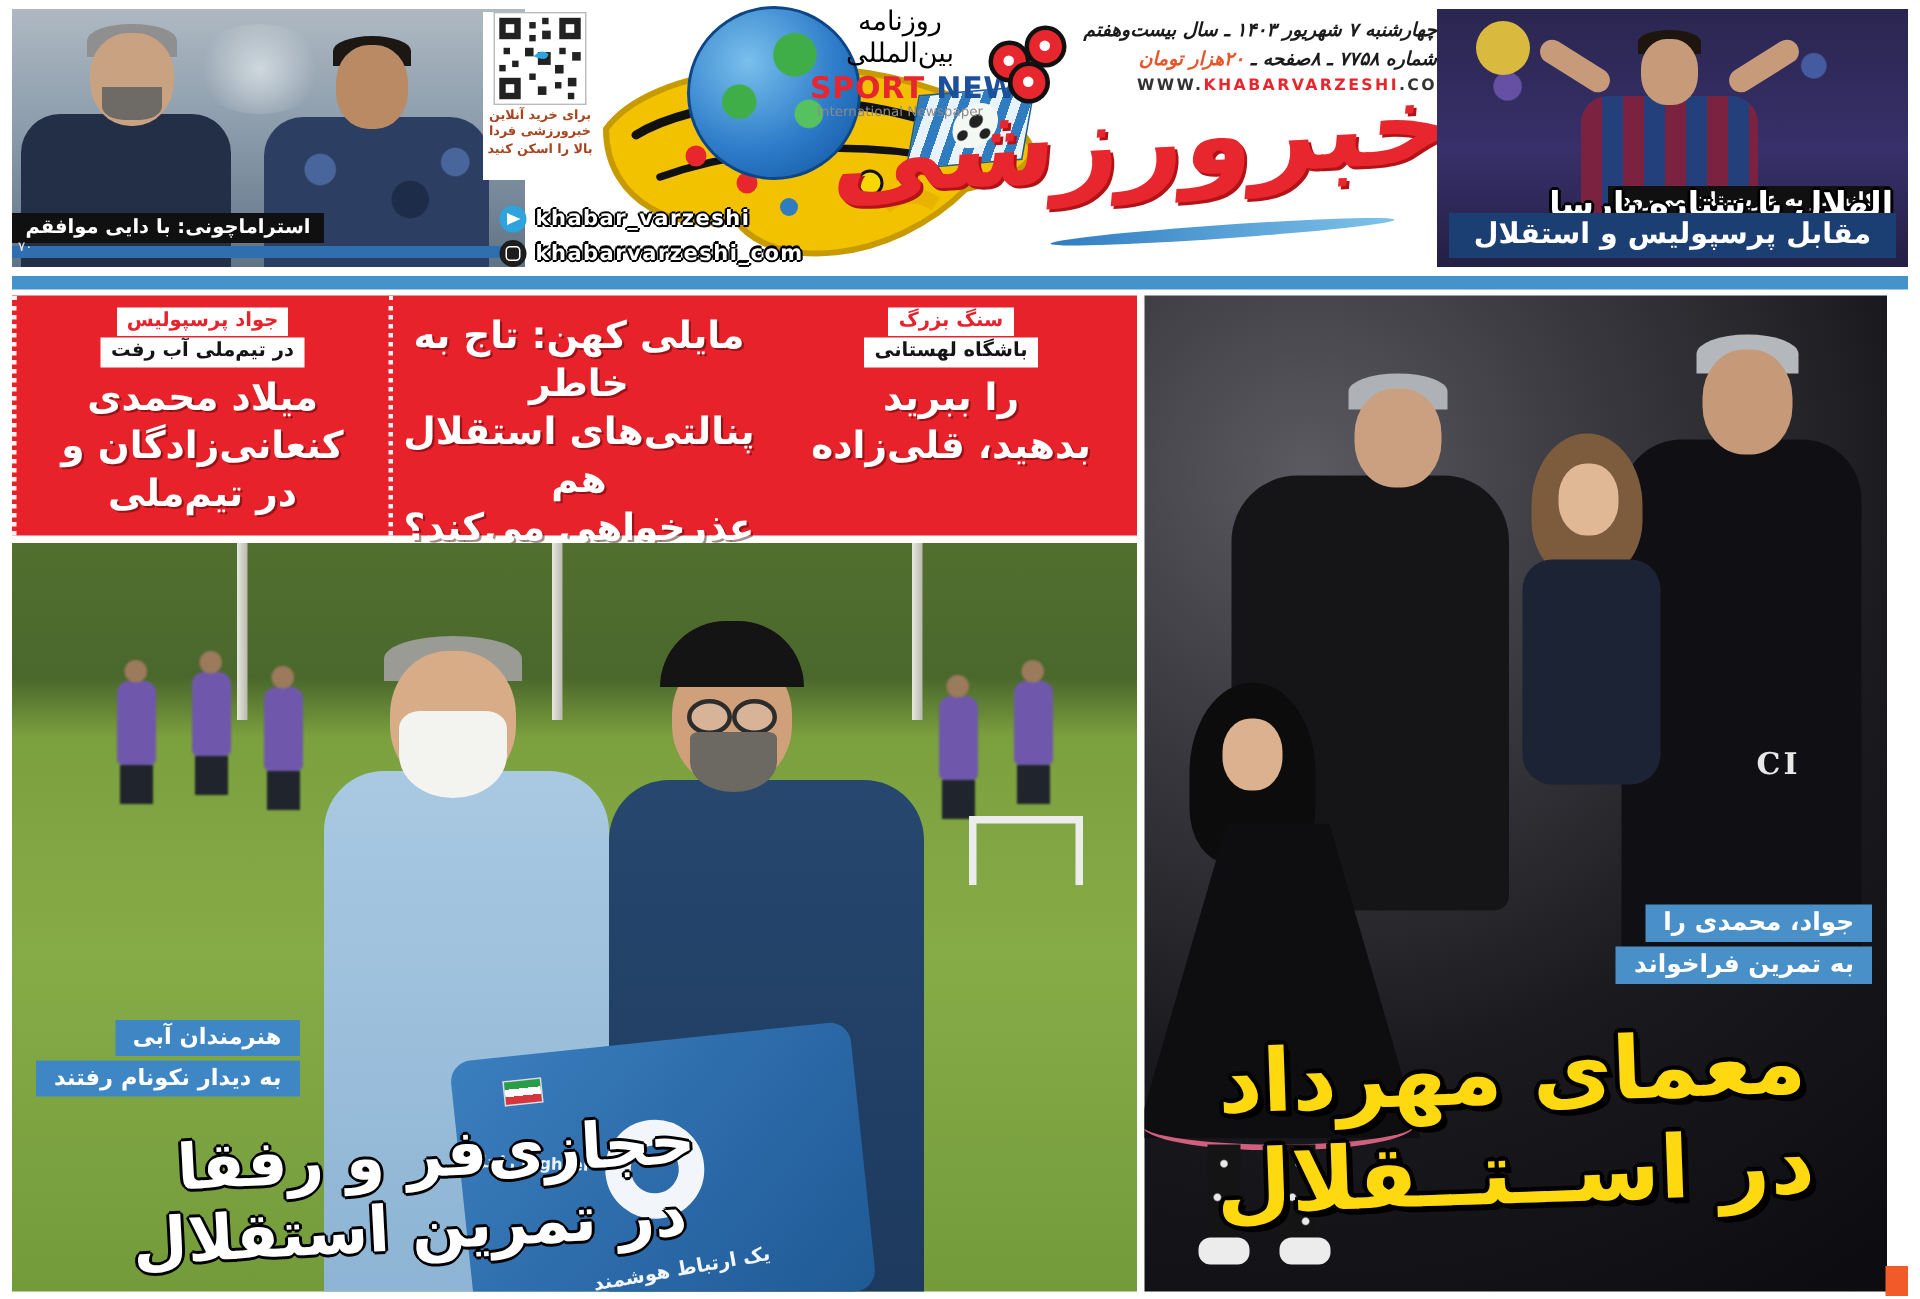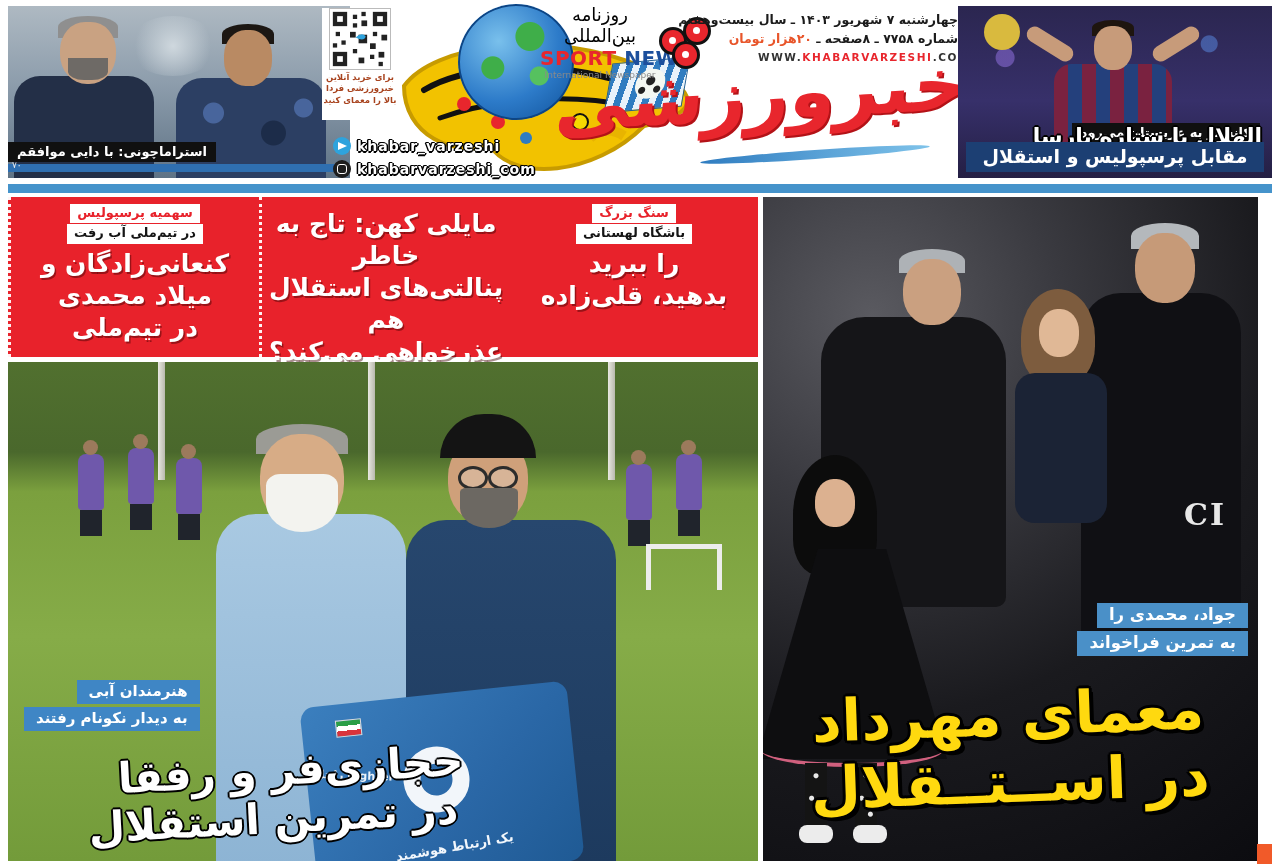--- a/index.html
+++ b/index.html
@@ -63,21 +63,21 @@
   .social-row { display:flex; align-items:center; gap:6px; margin-bottom:5px; }
   .soc-icon { width:18px; height:18px; border-radius:50%; flex:0 0 auto; position:relative; }
   .tg { background:#2ea3dd; }
   .tg::after { content:""; position:absolute; left:5px; top:5px; width:0; height:0; border-left:9px solid #fff; border-top:4px solid transparent; border-bottom:4px solid transparent; }
   .ig { background:#1d1d1d; }
   .ig::after { content:""; position:absolute; left:4px; top:4px; width:8px; height:8px; border:1.6px solid #fff; border-radius:3px; }
   .soc-text { font-size:14px; font-weight:bold; color:#fff; letter-spacing:1px;
     text-shadow:-1.5px 0 0 #000, 1.5px 0 0 #000, 0 -1.5px 0 #000, 0 1.5px 0 #000, 1px 1px 0 #000, -1px -1px 0 #000; }
 
   .dateline { left:758px; top:10px; width:200px; text-align:right; }
-  .date-l1, .date-l2 { font-size:12.5px; font-weight:bold; color:#1b1b1b; line-height:1.55; white-space:nowrap; }
+  .date-l1, .date-l2 { font-size:12.5px; font-weight:bold; color:#1b1b1b; line-height:1.55; white-space:nowrap;font-style:italic; }
   .price { color:#e8552a; }
   .date-url { direction:ltr; font-size:10.5px; font-weight:bold; letter-spacing:1.6px; margin-top:2px; white-space:nowrap; }
   .u1 { color:#333; } .u2 { color:#e8262d; } .u3 { color:#333; }
 
   .photo-topright { left:958px; top:6px; width:314px; height:172px; overflow:hidden;
     background:linear-gradient(180deg,#2b2650 0%,#37306a 55%,#241f44 100%);
     background-image:radial-gradient(circle at 15% 30%, rgba(142,110,220,.55) 9px, transparent 10px),
       radial-gradient(circle at 80% 22%, rgba(90,140,230,.5) 8px, transparent 9px),
       radial-gradient(circle at 55% 70%, rgba(120,120,210,.4) 10px, transparent 11px),
       linear-gradient(180deg,#2b2650 0%,#37306a 55%,#241f44 100%); }
@@ -139,21 +139,21 @@
 
   
   .photo-right { left:763px; top:197px; width:495px; height:664px; overflow:hidden;
     background:radial-gradient(circle at 22% 18%, #5a5a60 0%, #3a3a40 28%, #1a1a1e 60%, #0c0c10 100%); }
   .rm1-body { left:58px; top:120px; width:185px; height:290px; border-radius:44px 44px 10px 10px; background:#151518; }
   .rm1-head { left:140px; top:62px; width:58px; height:66px; border-radius:46%; background:#caa080; }
   .rm1-hair { left:136px; top:52px; width:66px; height:24px; border-radius:50% 50% 0 0; background:#aeb2b6; }
   .rm2-body { left:318px; top:96px; width:160px; height:360px; border-radius:40px 40px 8px 8px; background:#101014; }
   .rm2-head { left:372px; top:36px; width:60px; height:70px; border-radius:46%; background:#c69a78; }
   .rm2-hair { left:368px; top:26px; width:68px; height:26px; border-radius:50% 50% 0 0; background:#b4b8bc; }
-  .rm2-shirt-text { left:408px; top:300px; color:#e8e8e8; font-size:30px; font-weight:bold; font-family:"DejaVu Serif", serif; letter-spacing:2px;margin-left:13px; }
+  .rm2-shirt-text { left:408px; top:300px; color:#e8e8e8; font-size:20px; font-weight:bold; font-family:"DejaVu Serif", serif; letter-spacing:2px; }
   .rchild-hair { left:258px; top:92px; width:74px; height:96px; border-radius:50% 50% 40% 40%; background:#7d5c3e; }
   .rchild-face { left:276px; top:112px; width:40px; height:48px; border-radius:46%; background:#e0b896; }
   .rchild-body { left:252px; top:176px; width:92px; height:150px; border-radius:20px; background:#1b2335; }
   .rgirl-hair { left:30px; top:258px; width:84px; height:120px; border-radius:50% 50% 30% 30%; background:#0c0c0c; }
   .rgirl-face { left:52px; top:282px; width:40px; height:48px; border-radius:46%; background:#dcb190; }
   .rgirl-dress { left:-6px; top:352px; width:190px; height:210px; background:#0e0e10; clip-path:polygon(32% 0, 68% 0, 100% 100%, 0 100%); }
   .rgirl-hem { left:-2px; top:536px; width:182px; height:34px; border-bottom:4px solid #d0607e; border-radius:50%; }
   .rgirl-leg { top:566px; width:22px; height:64px; background:#141414;
     background-image:radial-gradient(circle at 50% 20%, #e8e8e8 2px, transparent 3px), radial-gradient(circle at 30% 55%, #e8e8e8 2px, transparent 3px), radial-gradient(circle at 70% 80%, #e8e8e8 2px, transparent 3px); }
   .rgirl-shoe { top:628px; width:34px; height:18px; border-radius:8px; background:#ececec; }
@@ -215,21 +215,21 @@
       <g fill="#fff">
           <rect x="5" y="5" width="4" height="4"></rect>
           <rect x="33" y="5" width="4" height="4"></rect>
           <rect x="5" y="33" width="4" height="4"></rect>
         </g>
       <path d="M18 20 q4 -4 7 -1 q-1 4 -7 1" fill="#2ea3dd"></path>
     </svg>
     <div class="qr-caption rtl">
       <div>برای خرید آنلاین</div>
       <div>خبرورزشی فردا</div>
-      <div>بالا را معمای کنید</div>
+      <div>بالا را اسکن کنید</div>
     </div>
   </div>
 
   <div class="abs logo-area">
     <svg class="abs swoosh" viewBox="0 0 340 156" xmlns="http://www.w3.org/2000/svg">
       <path d="M10 60 C40 18, 150 6, 230 34 C300 58, 320 84, 250 100 C200 150, 120 156, 96 120 C60 130, 10 110, 10 60 Z" fill="#f2c200" stroke="#c79b00" stroke-width="4"></path>
       <path d="M30 64 C70 40, 150 34, 215 52" fill="none" stroke="#111" stroke-width="6" stroke-linecap="round"></path>
       <path d="M46 92 C96 74, 170 66, 236 80" fill="none" stroke="#111" stroke-width="5" stroke-linecap="round"></path>
       <circle cx="70" cy="78" r="7" fill="#e8262d"></circle>
       <circle cx="104" cy="96" r="7" fill="#e8262d"></circle>
@@ -302,26 +302,26 @@
     </div>
     <div class="red-col">
       <div class="red-head">
         <div>مایلی کهن: تاج به خاطر</div>
         <div>پنالتی‌های استقلال هم</div>
         <div>عذرخواهی می‌کند؟</div>
       </div>
     </div>
     <div class="red-col">
       <div class="kwrap">
-        <span class="kbox k1">سهمیه پرسپولیس</span><br>
+        <span class="kbox k1">جواد پرسپولیس</span><br>
         <span class="kbox k2">در تیم‌ملی آب رفت</span>
       </div>
       <div class="red-head">
+        <div>میلاد محمدی</div>
         <div>کنعانی‌زادگان و</div>
-        <div>میلاد محمدی</div>
         <div>در تیم‌ملی</div>
       </div>
     </div>
   </div>
 
   <div class="abs photo-bottomleft">
     <div class="abs pole" style="left:150px;"></div>
     <div class="abs pole" style="left:360px;"></div>
     <div class="abs pole" style="left:600px;"></div>
     <div class="abs bgplayer" style="left:70px; top:92px;"></div>

